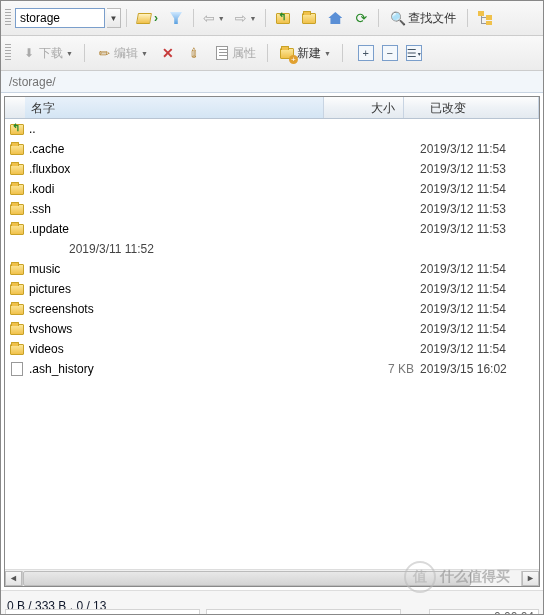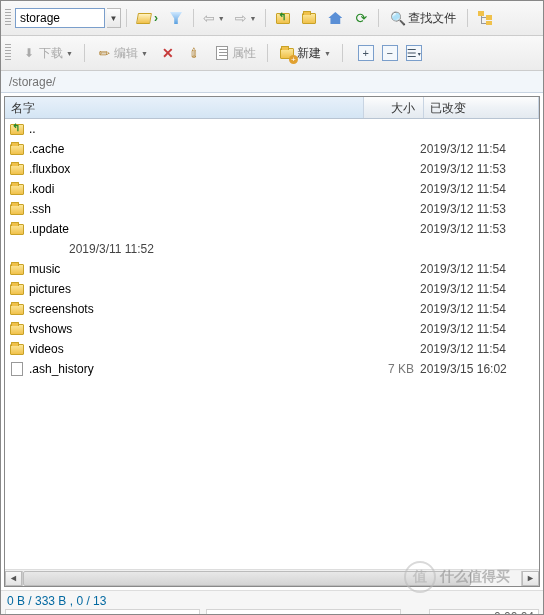--- a/index.html
+++ b/index.html
@@ -183,20 +183,21 @@
     display: flex;
     background: linear-gradient(#fdfdfd,#eef2f6 50%,#e4eaf0);
     border-bottom: 1px solid #b8c4d2;
     height: 22px;
   }
   .list-header .col {
     border-right: 1px solid #c8d4e2;
     padding: 3px 6px;
     color: #333;
     cursor: default;
+    margin-left: 20px;
   }
   .col-name { flex: 1; }
   .col-size { width: 60px; text-align: right; padding-right: 8px !important; }
   .col-date { width: 115px; }
   .col-name.sorted { background: linear-gradient(#e8f1fa,#d4e5f4); }
   .rows {
     flex: 1;
     overflow: hidden;
   }
   .row {
@@ -262,23 +263,23 @@
     width: 17px; height: 15px;
     background: linear-gradient(#f8f8f8,#e4e4e4);
     border: 1px solid #bbb;
     font-size: 9px;
     color: #555;
     display:flex;align-items:center;justify-content:center;
   }
   .status {
     height: 20px;
     display: flex;
-    align-items: center;
+    align-items: flex-start;
     padding: 8px 6px;
-    color: #0369a1;
+    color: #0f172a;
     background: #f6f6f6;
     border-top: 1px solid #ddd;
   }
   .status2 {
     height: 22px;
     display: flex;
     align-items: center;
     background: #f6f6f6;
     padding: 0 4px;
     gap: 6px;

